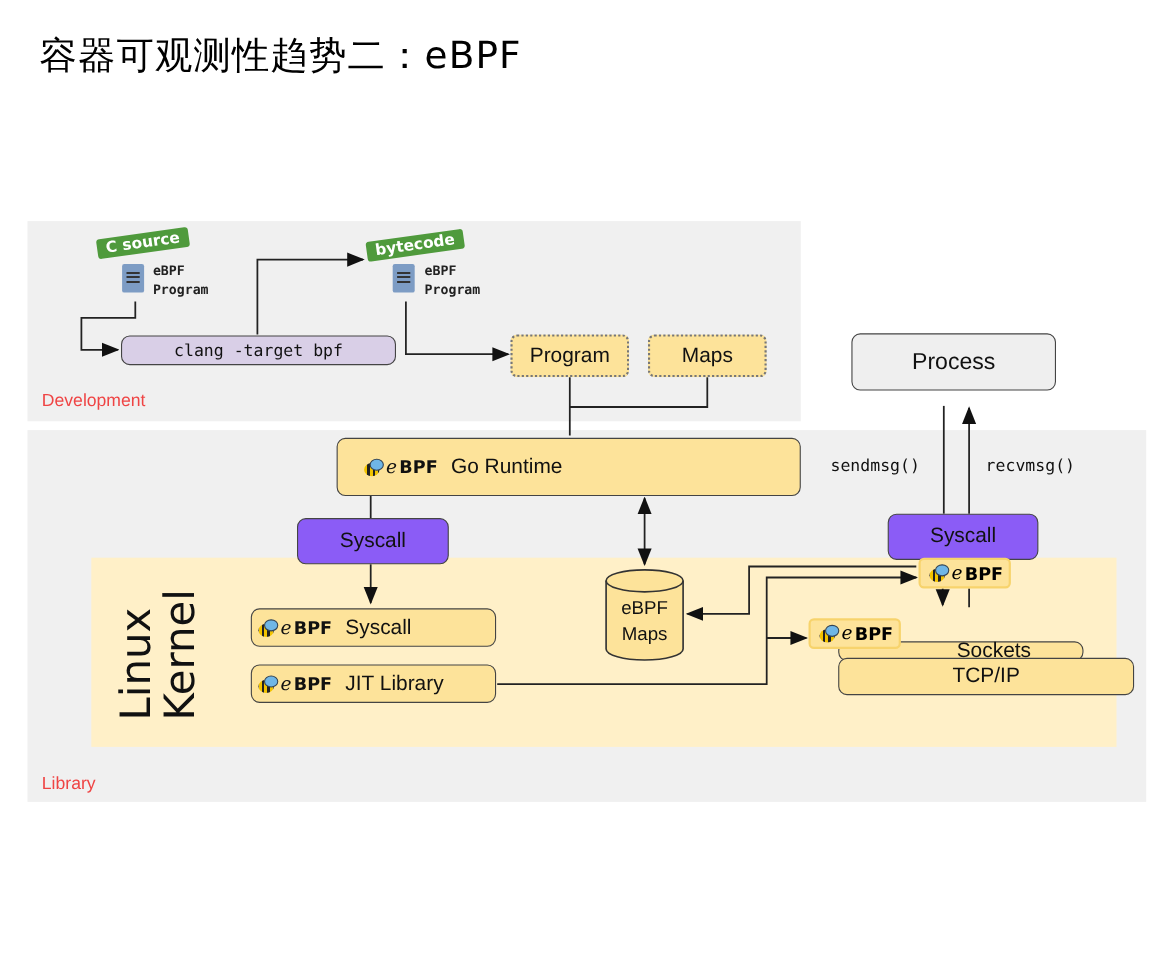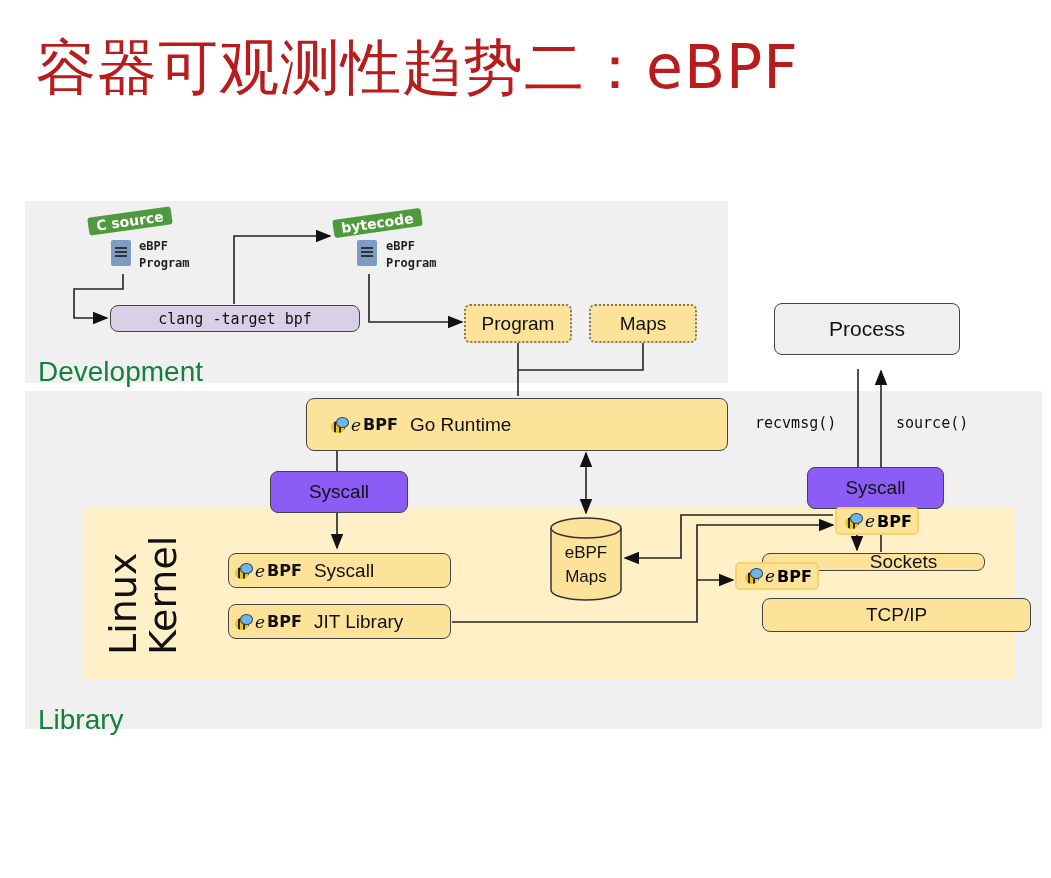--- a/index.html
+++ b/index.html
@@ -1,26 +1,26 @@
 <!DOCTYPE html>
 <html><head>
 <meta charset="utf-8">
 <style>
   html, body { margin:0; padding:0; background:#ffffff; }
   body { width:1051px; height:878px; position:relative; overflow:hidden; font-family:"DejaVu Sans", sans-serif; }
-  .title { position:absolute; left:36px; top:28px; font-size:60px; color:#b91c1c; letter-spacing:1px; font-family:"DejaVu Sans", sans-serif; }
+  .title { position:absolute; left:36px; top:28px; font-size:34px; color:#000000; letter-spacing:1px; font-family:"DejaVu Sans", sans-serif; }
   .panel { position:absolute; background:#f0f0f0; }
   .kernel { position:absolute; background:#fff0c8; }
   .box { position:absolute; box-sizing:border-box; border:1.5px solid #444; border-radius:8px; display:flex; align-items:center; justify-content:center; font-size:19px; color:#111; font-family:"Liberation Sans", sans-serif; }
   .yellow { background:#fde39a; }
   .gray { background:#8b5cf6; }
   .lgray { background:#efefef; }
   .purple { background:#d9cfe7; font-family:"DejaVu Sans Mono", monospace; font-size:15px; }
   .dotted { border:2px dotted #777; background:#fde39a; border-radius:6px; }
-  .label { position:absolute; font-size:28px; color:#15803d; font-family:"Liberation Sans", sans-serif; }
+  .label { position:absolute; font-size:16px; color:#ef4444; font-family:"Liberation Sans", sans-serif; }
   .mono { position:absolute; font-family:"DejaVu Sans Mono", monospace; font-size:15px; color:#111; }
   .tag { position:absolute; background:#4f9a3c; color:#fff; font-weight:bold; font-size:14px; padding:1px 8px; border-radius:3px; transform:rotate(-8deg); font-family:"DejaVu Sans", sans-serif; }
   .doc { position:absolute; width:20px; height:26px; background:#7d9cc4; border-radius:2px; }
   .doc::after { content:""; position:absolute; left:4px; top:7px; width:12px; height:12px; background:repeating-linear-gradient(#333 0 2px, transparent 2px 4px); }
   .docText { position:absolute; font-family:"DejaVu Sans Mono", monospace; font-weight:bold; font-size:12px; line-height:17px; color:#222; }
   .ebpf { display:inline-flex; align-items:center; gap:2px; margin-right:12px; }
   .bee { display:inline-block; width:20px; height:18px; position:relative; }
   .bee::before { content:""; position:absolute; left:2px; top:5px; width:14px; height:12px; border-radius:50%; background:repeating-linear-gradient(90deg,#f2c300 0 3px,#222 3px 5px); }
   .bee::after { content:""; position:absolute; left:7px; top:1px; width:11px; height:9px; border-radius:50%; background:#6fb6e6; border:1px solid #345; }
   .ebpf-e { font-style:italic; font-family:"DejaVu Serif", serif; font-size:17px; }
@@ -84,22 +84,22 @@
 <div class="docText" style="left:386px;top:238px;">
     <div>eBPF</div>
     <div>Program</div>
   </div>
 
 <div class="box purple" style="left:110px;top:305px;width:250px;height:27px;">clang -target bpf</div>
 <div class="box dotted" style="left:464px;top:304px;width:108px;height:39px;">Program</div>
 <div class="box dotted" style="left:589px;top:304px;width:108px;height:39px;">Maps</div>
 
 <div class="box lgray" style="left:774px;top:303px;width:186px;height:52px;font-size:21px;">Process</div>
-<div class="mono" style="left:755px;top:414px;">recvmsg()</div>
-<div class="mono" style="left:896px;top:414px;">source()</div>
+<div class="mono" style="left:755px;top:414px;">sendmsg()</div>
+<div class="mono" style="left:896px;top:414px;">recvmsg()</div>
 
 <div class="box yellow" style="left:306px;top:398px;width:422px;height:53px;justify-content:flex-start;padding-left:22px;">
   <span class="ebpf">
       <span class="bee"></span>
       <span class="ebpf-e">e</span>
       <span class="ebpf-b">BPF</span>
     </span>
   <span>Go Runtime</span>
 </div>
 
@@ -127,21 +127,21 @@
       <span class="ebpf-b">BPF</span>
     </span>
   <span>JIT Library</span>
 </div>
 
 <div style="position:absolute;left:551px;top:541px;width:70px;text-align:center;font-size:17px;line-height:24px;font-family:'Liberation Sans',sans-serif;color:#111;">
   <div>eBPF</div>
   <div>Maps</div>
 </div>
 
-<div class="box yellow" style="left:762px;top:553px;width:223px;height:18px;padding-left:60px;">Sockets</div>
+<div class="box yellow" style="left:762px;top:583px;width:223px;height:18px;padding-left:60px;">Sockets</div>
 <div class="box yellow" style="left:762px;top:598px;width:269px;height:34px;">TCP/IP</div>
 
 <div class="hook" style="left:835px;top:507px;width:84px;height:28px;">
   <span class="ebpf" style="margin:0;">
       <span class="bee"></span>
       <span class="ebpf-e">e</span>
       <span class="ebpf-b">BPF</span>
     </span>
 </div>
 <div class="hook" style="left:735px;top:562px;width:84px;height:28px;">

